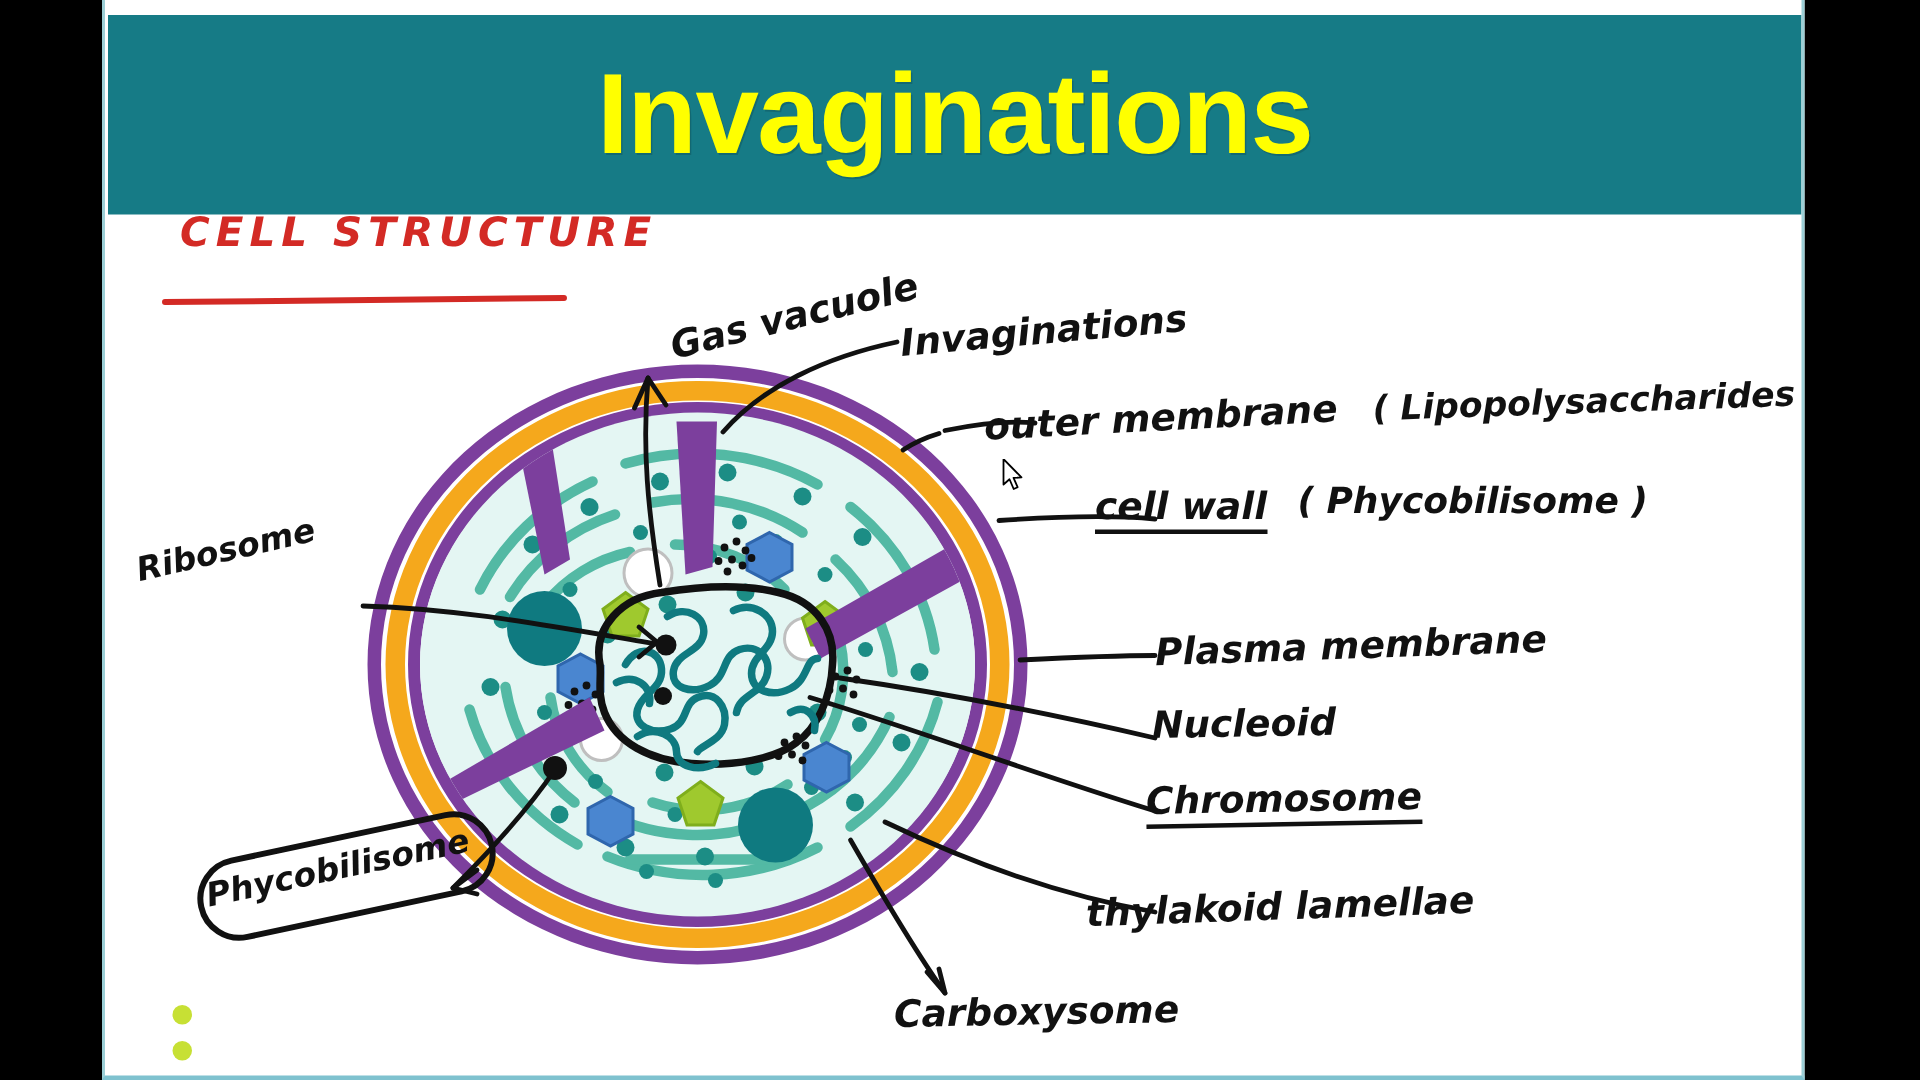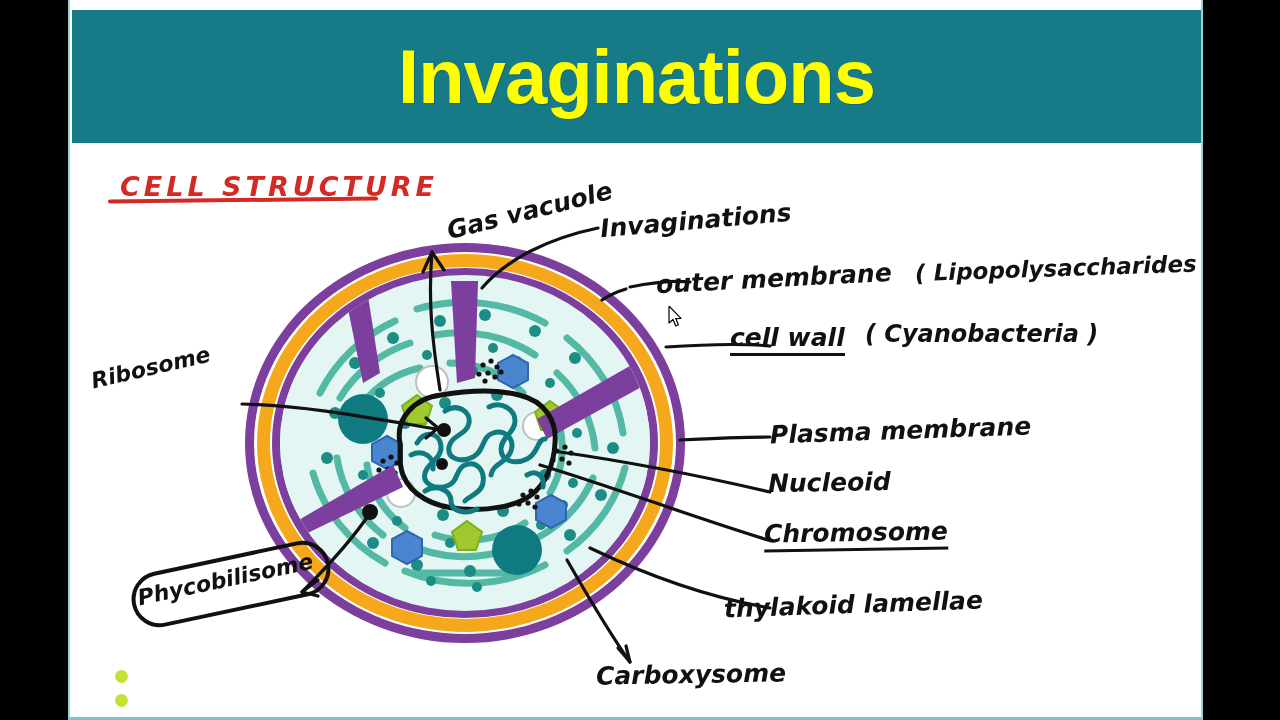--- a/index.html
+++ b/index.html
@@ -47,21 +47,21 @@
     position: absolute;
     font-family: "DejaVu Sans", sans-serif;
     font-style: italic;
     color: #111;
     white-space: nowrap;
     line-height: 1.05;
   }
 
   
   #cell-structure {
-    left: 50px; top: 173px;
+    left: 50px; top: 142px;
     color: #d32a25;
     font-size: 27px;
     font-weight: 700;
     font-style: italic;
     letter-spacing: 4px;
     font-family: "DejaVu Sans", sans-serif;
   }
   #cell-structure-underline {
     position: absolute; left: 38px; top: 198px;
     width: 270px; height: 4px;
@@ -361,21 +361,21 @@
     <div class="hand lbl" style="left:375px; top:198px; transform: rotate(-14deg);">Gas vacuole</div>
 
     <div class="hand lbl" style="left:530px; top:208px; transform: rotate(-5deg);">Invaginations</div>
 
     <div class="hand lbl" style="left:586px; top:266px; transform: rotate(-3deg);">outer membrane</div>
     <div class="hand lbl" style="left:845px; top:256px; transform: rotate(-2deg); font-size:23px;">( Lipopolysaccharides )</div>
 
     <div class="hand lbl" style="left:660px; top:325px;">
       <span class="underline-txt">cell wall</span>
     </div>
-    <div class="hand lbl" style="left:795px; top:322px; font-size:24px;">( Cyanobacteria )</div>
+    <div class="hand lbl" style="left:795px; top:322px; font-size:24px;">( Phycobilisome )</div>
 
     <div class="hand lbl" style="left:700px; top:418px; transform: rotate(-2deg);">Plasma membrane</div>
 
     <div class="hand lbl" style="left:698px; top:470px; transform: rotate(-1deg);">Nucleoid</div>
 
     <div class="hand lbl" style="left:694px; top:520px; transform: rotate(-1deg);">
       <span class="underline-txt">Chromosome</span>
     </div>
 
     <div class="hand lbl" style="left:654px; top:592px; transform: rotate(-2deg);">thylakoid lamellae</div>

